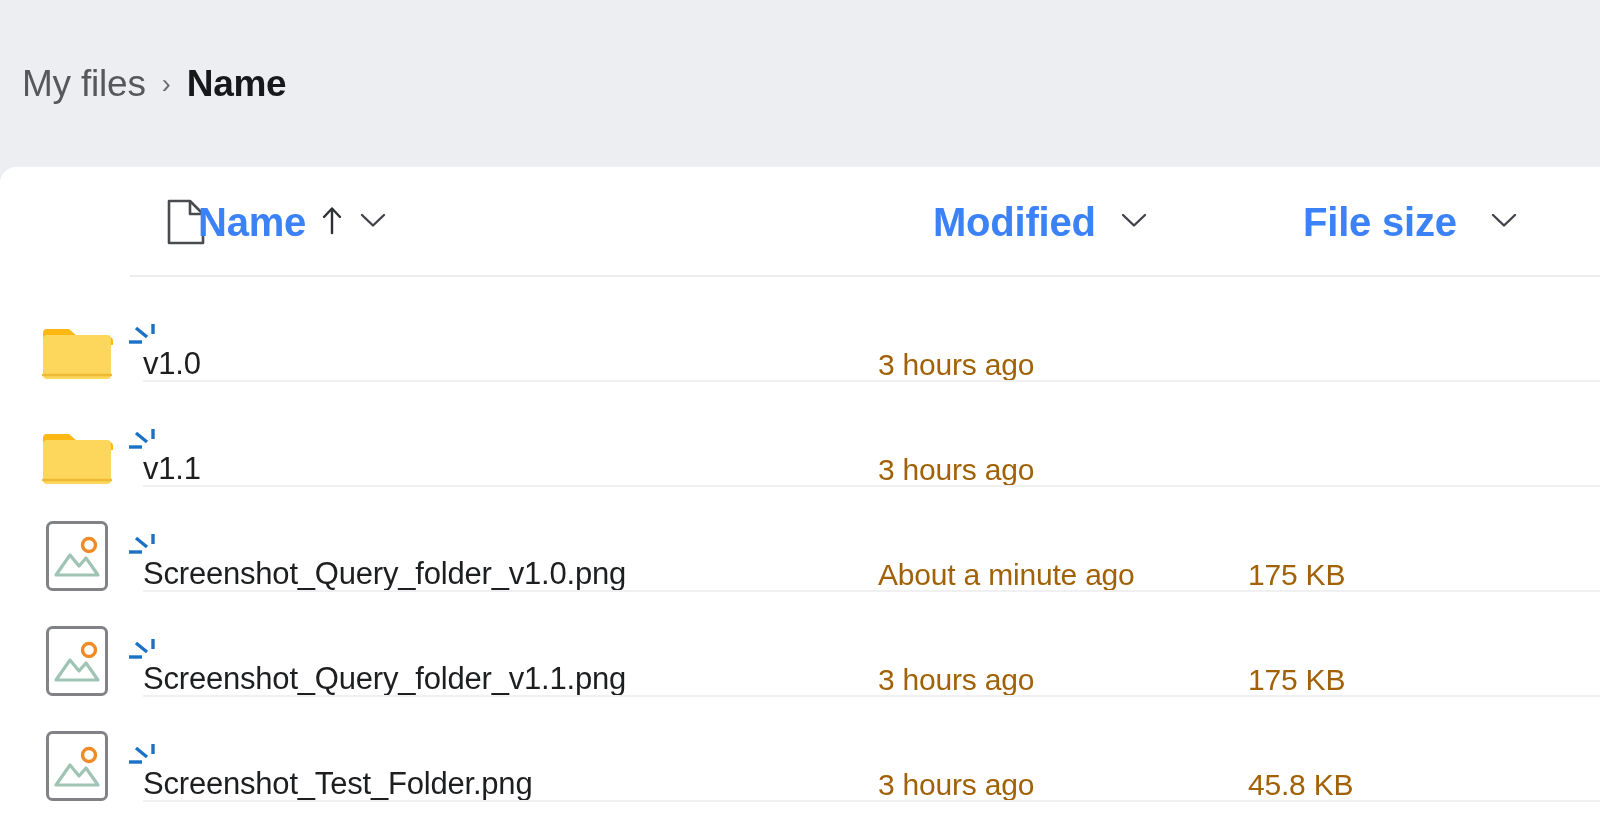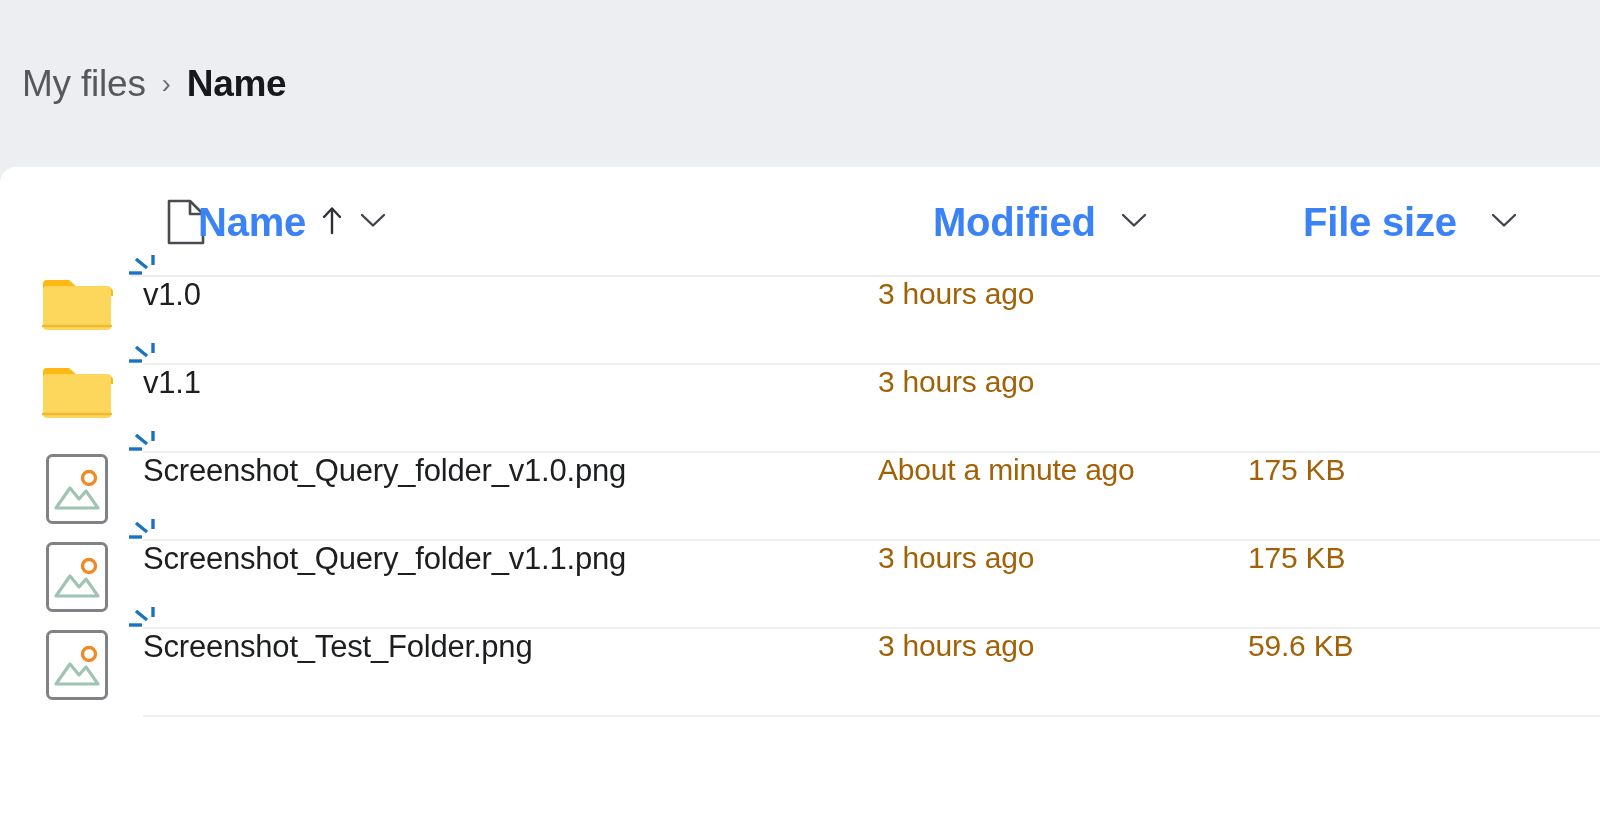--- a/index.html
+++ b/index.html
@@ -131,23 +131,23 @@
     display: inline-block;
     color: #41424a;
   }
 
   
   .doc-icon { display: block; }
 
   
   .row {
     position: relative;
-    height: 88px;
-    display: flex;
-    align-items: flex-start;
+    height: 105px;
+    display: flex;
+    align-items: flex-end;
   }
   .row::after {
     content: "";
     position: absolute;
     left: 143px;
     right: 0;
     bottom: 0;
     height: 2px;
     background: #f0f0f2;
   }
@@ -415,17 +415,17 @@
             <path d="M2 20 L15 20" stroke="#1b72c4" stroke-width="3.4" stroke-linecap="butt"></path>
           </svg>
         </span>
         <span class="name-text">Screenshot_Test_Folder.png</span>
       </span>
     </div>
     <div class="cell-modified">
       <span class="meta-text">3 hours ago</span>
     </div>
     <div class="cell-size">
-      <span class="meta-text">59.6 KB</span>
+      <span class="meta-text">45.8 KB</span>
     </div>
   </div>
 
 </div>
 
 </body></html>

